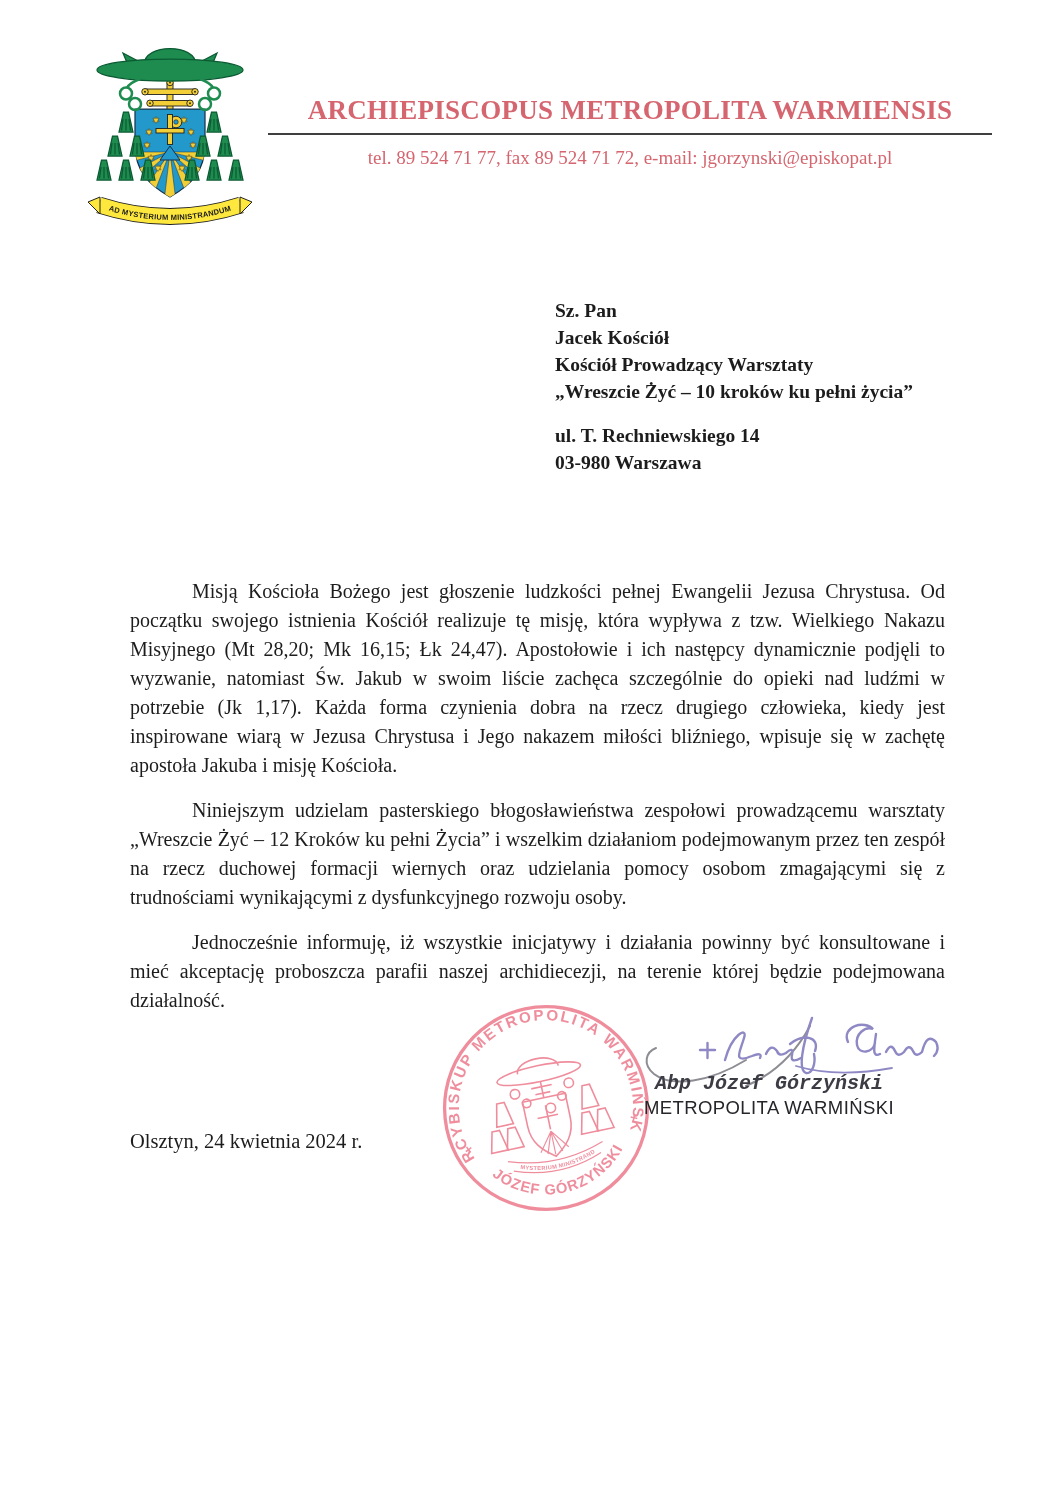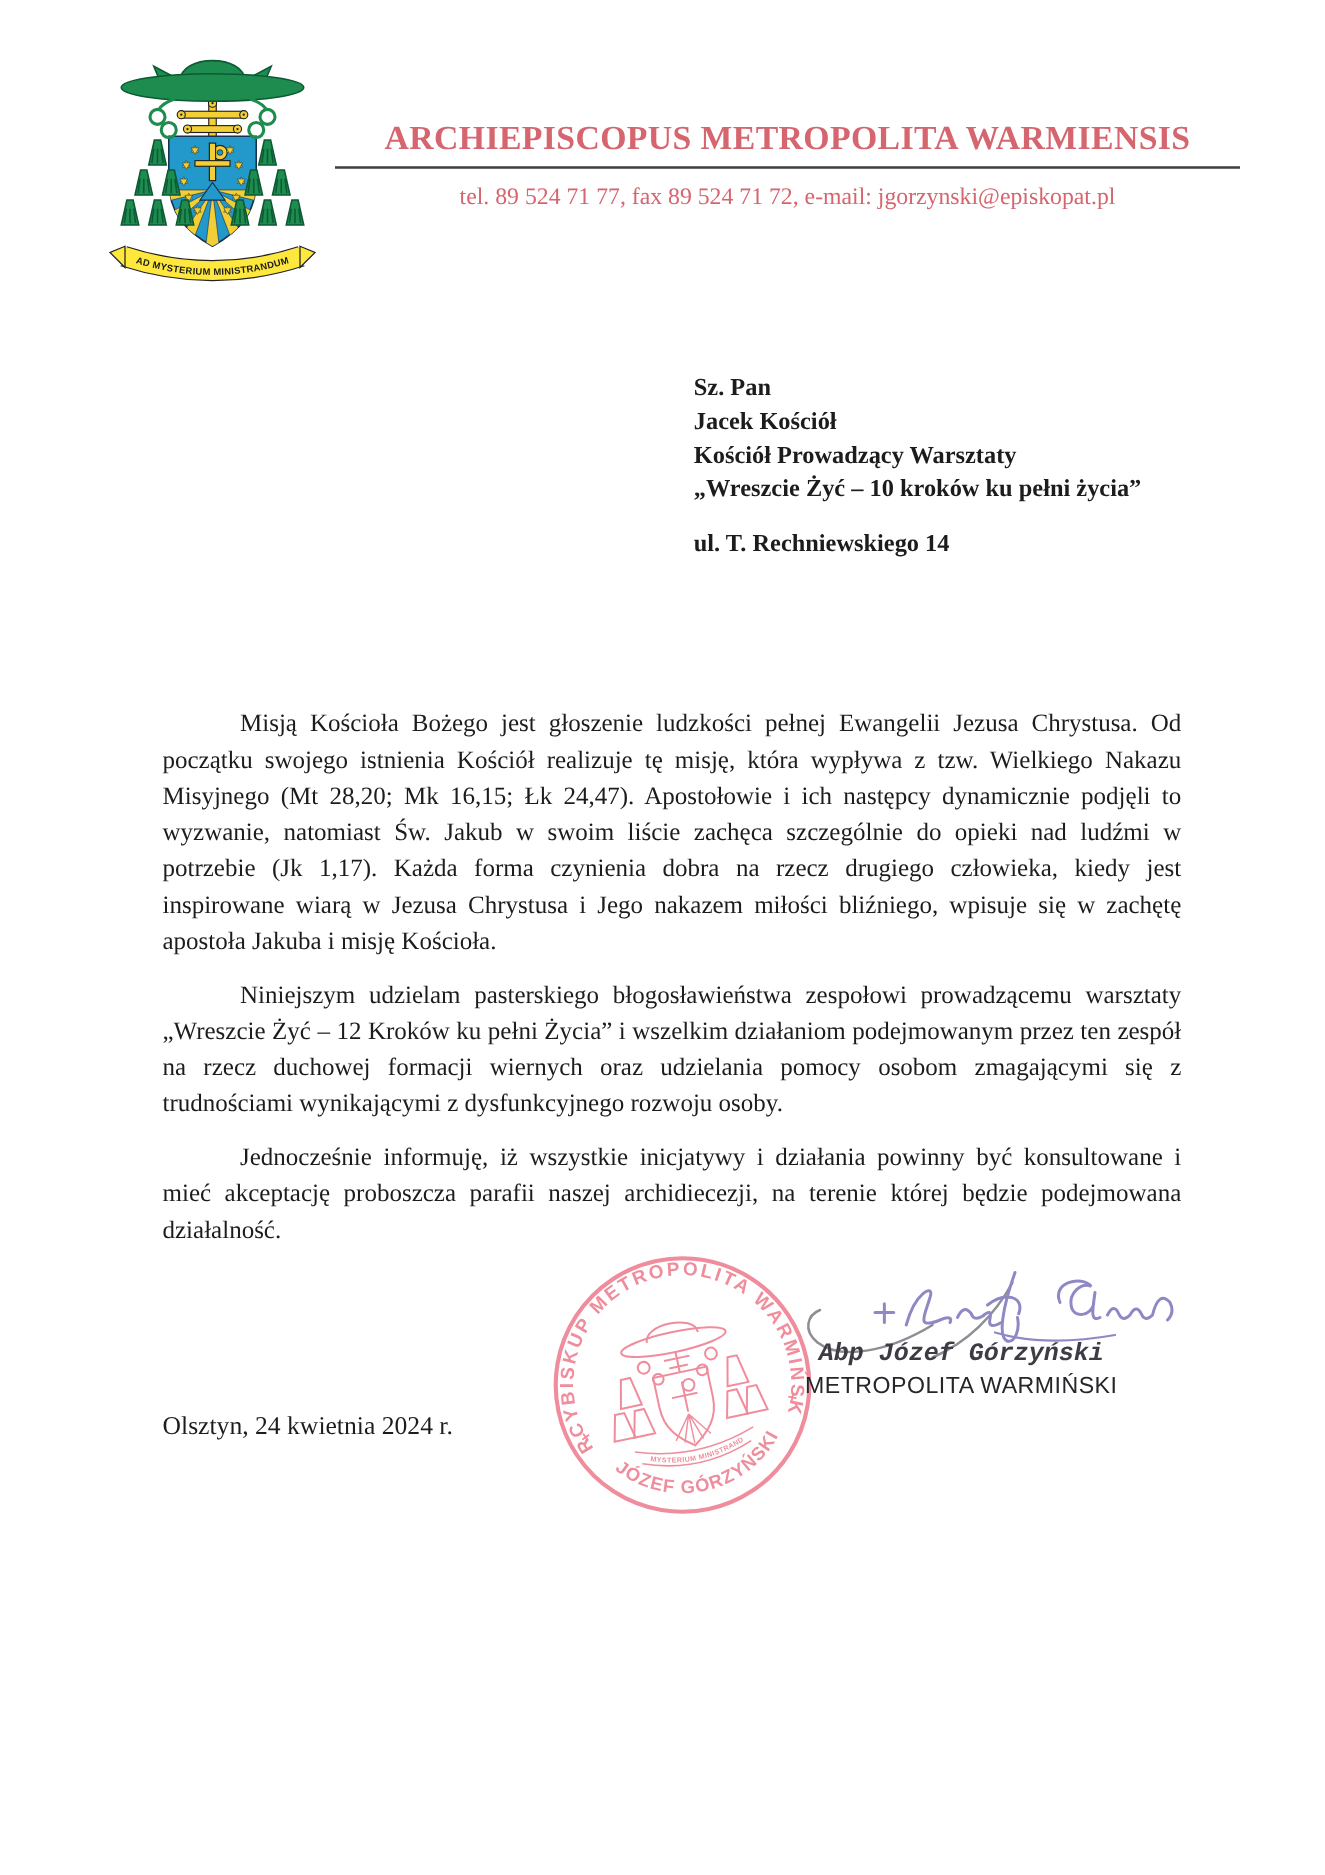--- a/index.html
+++ b/index.html
@@ -27,21 +27,21 @@
   .recipient{
     position:absolute;left:555px;top:297px;
     font-weight:700;font-size:19.5px;line-height:27px;
   }
   .recipient .gap{height:17px;}
   
   .letter-body{
     position:absolute;left:130px;top:561px;width:815px;
     font-size:20px;line-height:29px;text-align:justify;
   }
-  .letter-body p{margin:4px 0 14px;text-indent:62px;}
+  .letter-body p{margin:16px 0 14px;text-indent:62px;}
   
   .dateline{position:absolute;left:130px;top:1130px;font-size:20.5px;}
   .stamp{position:absolute;left:437px;top:999px;width:218px;height:218px;transform:rotate(-12deg);opacity:.92;}
   .sig-hand{position:absolute;left:560px;top:1008px;width:380px;height:80px;}
   .sig-block{position:absolute;left:633px;top:1072px;width:272px;text-align:center;}
   .sig-name{
     font-family:Liberation Mono, monospace;
     font-style:italic;font-weight:600;font-size:20px;color:#3c3c44;line-height:24px;
   }
   .sig-title{
@@ -190,20 +190,21 @@
     <div class="head-addr">tel. 89 524 71 77, fax 89 524 71 72, e-mail: jgorzynski@episkopat.pl</div>
   </div>
 
   <div class="recipient">
     <div>Sz. Pan</div>
     <div>Jacek Kościół</div>
     <div>Kościół Prowadzący Warsztaty</div>
     <div>„Wreszcie Żyć – 10 kroków ku pełni życia”</div>
     <div class="gap"></div>
     <div>ul. T. Rechniewskiego 14</div>
+    <div>03-980 Warszawa</div>
   </div>
 
   <div class="letter-body">
     <p>Misją Kościoła Bożego jest głoszenie ludzkości pełnej Ewangelii Jezusa Chrystusa. Od początku swojego istnienia Kościół realizuje tę misję, która wypływa z tzw. Wielkiego Nakazu Misyjnego (Mt 28,20; Mk 16,15; Łk 24,47). Apostołowie i ich następcy dynamicznie podjęli to wyzwanie, natomiast Św. Jakub w swoim liście zachęca szczególnie do opieki nad ludźmi w potrzebie (Jk 1,17). Każda forma czynienia dobra na rzecz drugiego człowieka, kiedy jest inspirowane wiarą w Jezusa Chrystusa i Jego nakazem miłości bliźniego, wpisuje się w zachętę apostoła Jakuba i misję Kościoła.</p>
     <p>Niniejszym udzielam pasterskiego błogosławieństwa zespołowi prowadzącemu warsztaty „Wreszcie Żyć – 12 Kroków ku pełni Życia” i wszelkim działaniom podejmowanym przez ten zespół na rzecz duchowej formacji wiernych oraz udzielania pomocy osobom zmagającymi się z trudnościami wynikającymi z dysfunkcyjnego rozwoju osoby.</p>
     <p>Jednocześnie informuję, iż wszystkie inicjatywy i działania powinny być konsultowane i mieć akceptację proboszcza parafii naszej archidiecezji, na terenie której będzie podejmowana działalność.</p>
   </div>
 
   <div class="dateline">Olsztyn, 24 kwietnia 2024 r.</div>
 

